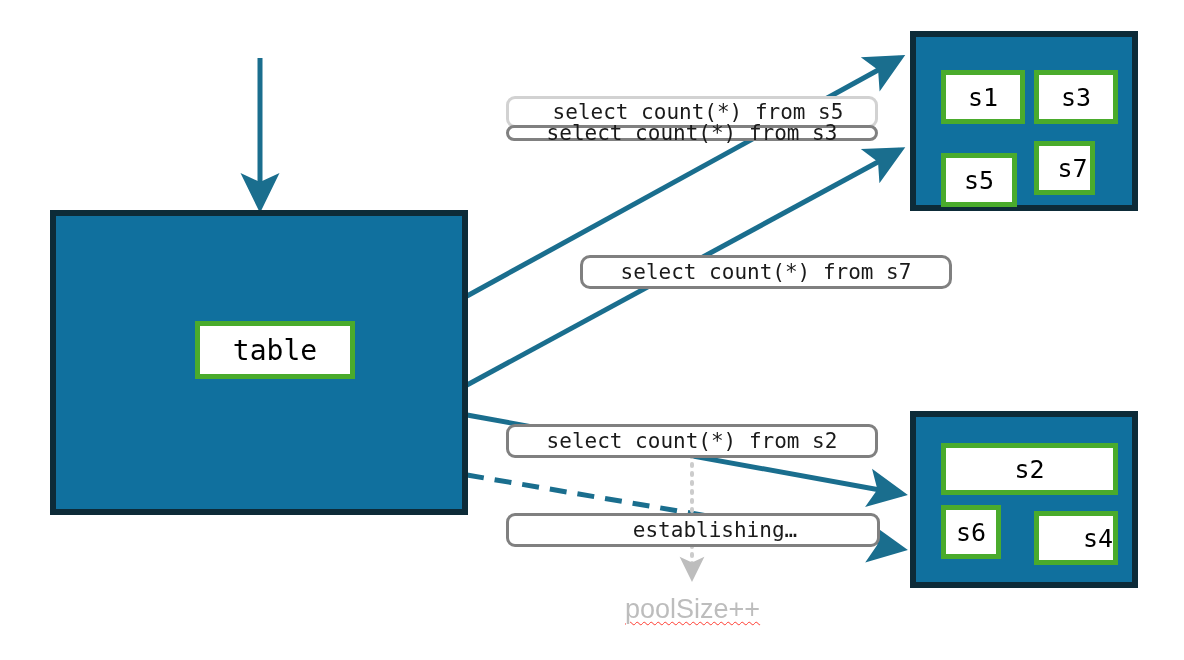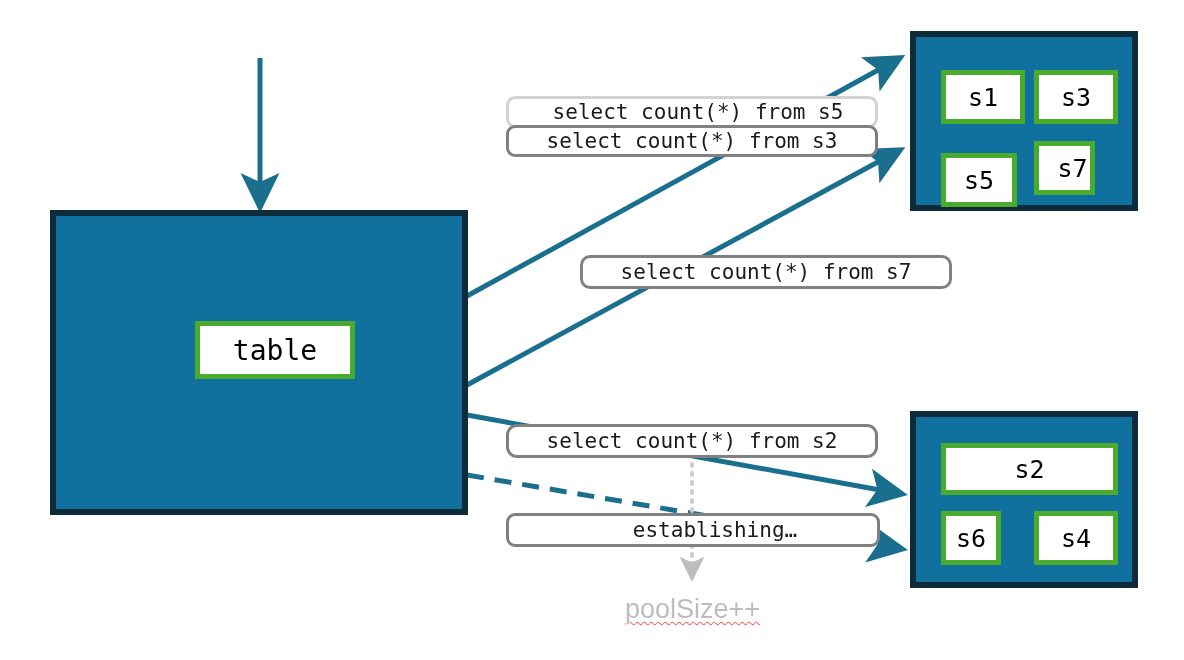--- a/index.html
+++ b/index.html
@@ -133,29 +133,29 @@
   <div class="panel" style="left:50px; top:210px; width:418px; height:305px;">
     <div class="node big" style="left:129px; top:105px; width:160px; height:58px;margin-left:10px;">
       <span>table</span>
     </div>
   </div>
 
   <div class="callout light" style="left:506px; top:96px; width:372px; height:32px;">
     <span>select count(*) from s5</span>
   </div>
 
-  <div class="callout dark" style="left:506px; top:125px; width:372px; height:32px;">
+  <div class="callout dark" style="left:506px; top:125px; width:372px; height:16px;">
     <span>select count(*) from s3</span>
   </div>
 
   <div class="callout dark" style="left:580px; top:255px; width:372px; height:34px;border-radius:10px;">
     <span>select count(*) from s7</span>
   </div>
 
-  <div class="callout dark" style="left:506px; top:424px; width:372px; height:34px;border-radius:11px;">
+  <div class="callout dark" style="left:506px; top:424px; width:372px; height:34px;">
     <span>select count(*) from s2</span>
   </div>
 
   <div class="callout dark" style="left:506px; top:513px; width:374px; height:34px;padding-left:44px;">
     <span>establishing…</span>
   </div>
 
   <div class="pool-label" style="left:625px; top:594px;">poolSize++</div>
 
   <div class="panel" style="left:910px; top:31px; width:228px; height:180px;">
@@ -170,21 +170,21 @@
     </div>
     <div class="node" style="left:118px; top:104px; width:61px; height:54px;padding-left:16px;">
       <span>s7</span>
     </div>
   </div>
 
   <div class="panel" style="left:910px; top:411px; width:228px; height:177px;">
     <div class="node" style="left:25px; top:26px; width:177px; height:52px;">
       <span>s2</span>
     </div>
-    <div class="node" style="left:25px; top:94px; width:60px; height:54px;">
+    <div class="node" style="left:25px; top:88px; width:60px; height:54px;">
       <span>s6</span>
     </div>
-    <div class="node" style="left:118px; top:94px; width:84px; height:54px;">
+    <div class="node" style="left:118px; top:94px; width:84px; height:54px;justify-content:flex-end;">
       <span>s4</span>
     </div>
   </div>
 
 </div>
 
 </body></html>

